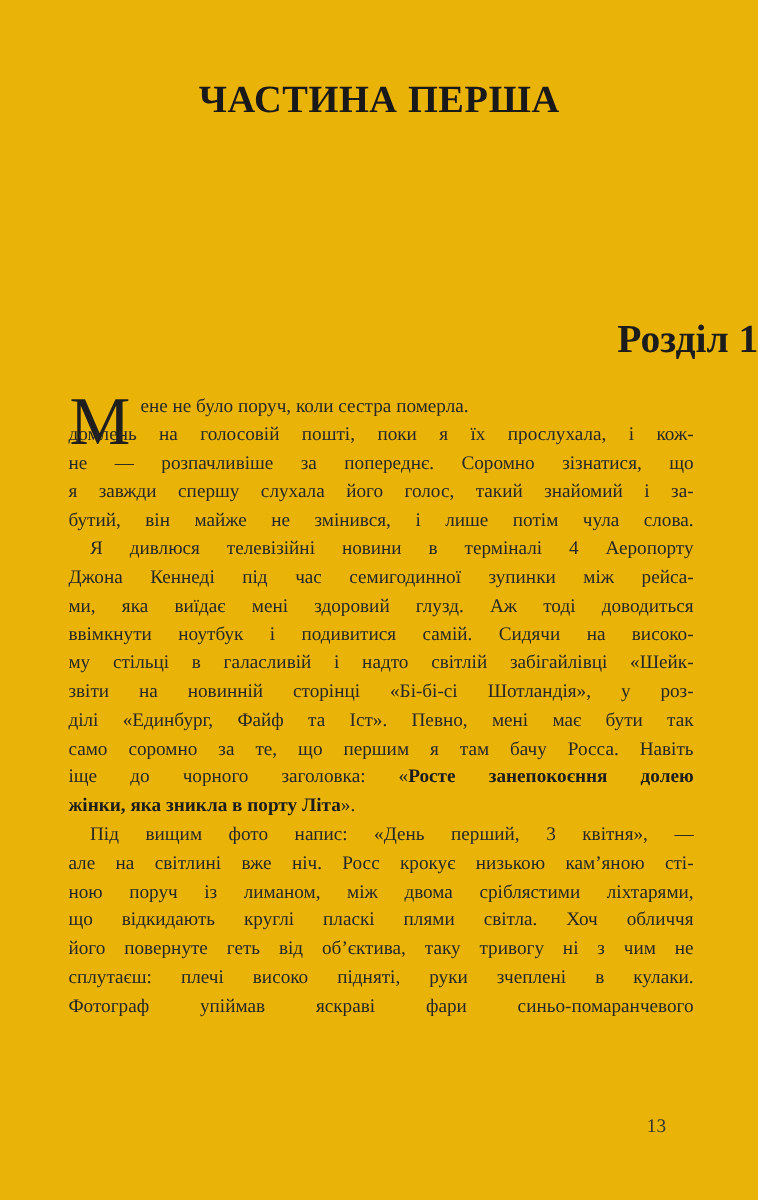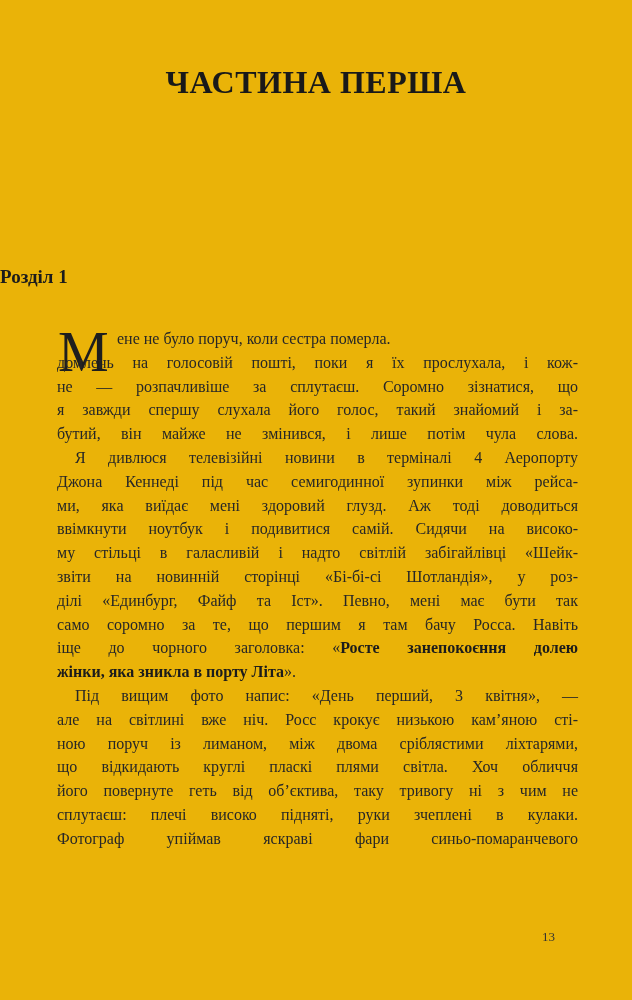--- a/index.html
+++ b/index.html
@@ -23,23 +23,23 @@
     line-height: 1;
     letter-spacing: 0.5px;
     color: #191919;
     white-space: nowrap;
   }
   .chapter-title {
     position: absolute;
     top: 267px;
     left: 0;
     width: 632px;
-    text-align: left;
+    text-align: right;
     font-weight: bold;
-    font-size: 19px;
+    font-size: 33px;
     line-height: 1;
     color: #1c1c1c;
     white-space: nowrap;
   }
   .dropcap {
     position: absolute;
     left: 58px;
     top: 323px;
     font-size: 57px;
     line-height: 57px;
@@ -62,42 +62,42 @@
     text-align: justify;
     text-align-last: justify;
   }
   .line.ind { text-indent: 18px; }
   .line.wrap { margin-left: 60px; }
   .bold { font-weight: bold; color: #1c1c1c; text-align: center; }
   .page-number {
     position: absolute;
     top: 930px;
     right: 77px;
-    font-size: 13px;
+    font-size: 16px;
     line-height: 1.1;
     color: #333333;
   }
 </style>
 </head>
 <body>
 
 <div class="page">
   <div class="part-title">ЧАСТИНА ПЕРША</div>
 
   <div class="chapter-title">Розділ 1</div>
 
   <div class="dropcap">М</div>
 
   <div class="body-text" id="body-text">
       <div>
         <div class="line wrap"><span>ене не було поруч, коли сестра померла.</span></div>
       </div>
       <div>
         <div class="line j"><span>домлень на голосовій пошті, поки я їх прослухала, і кож-</span></div>
-        <div class="line j"><span>не — розпачливіше за сплутаєш. Соромно зізнатися, що</span></div>
+        <div class="line j"><span>не — розпачливіше за попереднє. Соромно зізнатися, що</span></div>
         <div class="line j"><span>я завжди спершу слухала його голос, такий знайомий і за-</span></div>
         <div class="line j"><span>бутий, він майже не змінився, і лише потім чула слова.</span></div>
       </div>
       <div>
         <div class="line j ind"><span>Я дивлюся телевізійні новини в терміналі 4 Аеропорту</span></div>
         <div class="line j"><span>Джона Кеннеді під час семигодинної зупинки між рейса-</span></div>
         <div class="line j"><span>ми, яка виїдає мені здоровий глузд. Аж тоді доводиться</span></div>
         <div class="line j"><span>ввімкнути ноутбук і подивитися самій. Сидячи на високо-</span></div>
         <div class="line j"><span>му стільці в галасливій і надто світлій забігайлівці «Шейк-</span></div>
         <div class="line j"><span>звіти на новинній сторінці «Бі-бі-сі Шотландія», у роз-</span></div>

